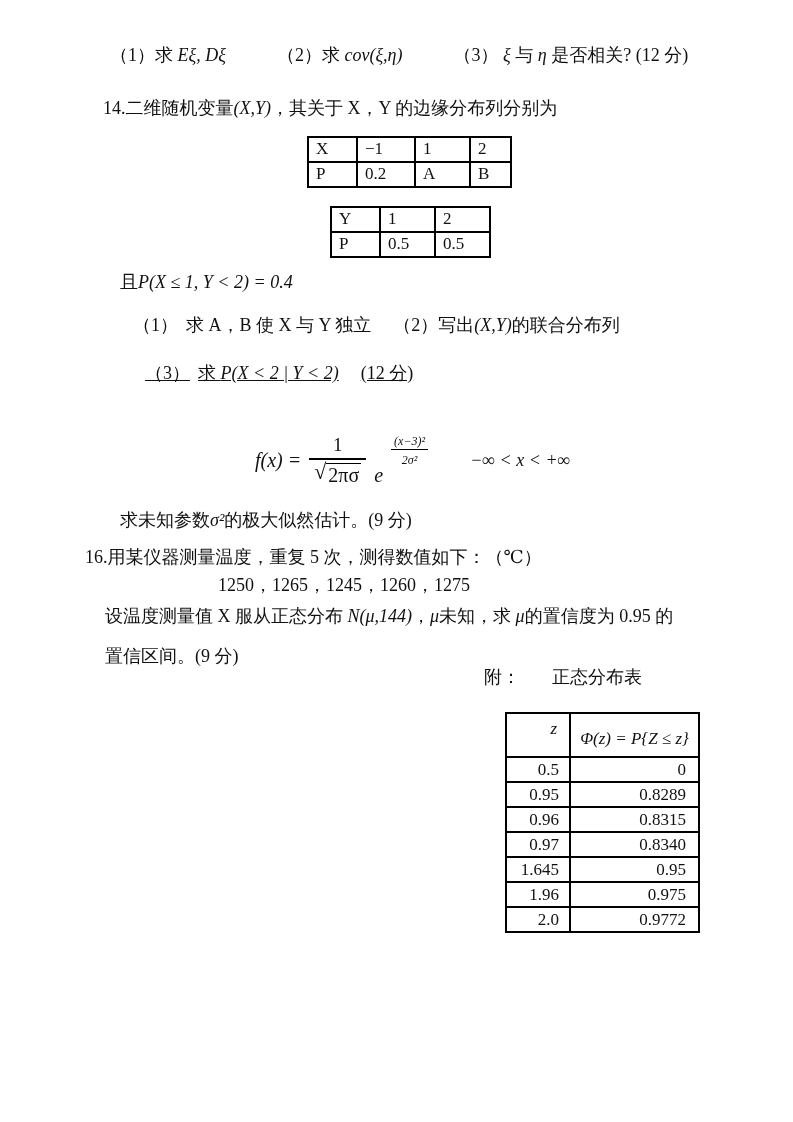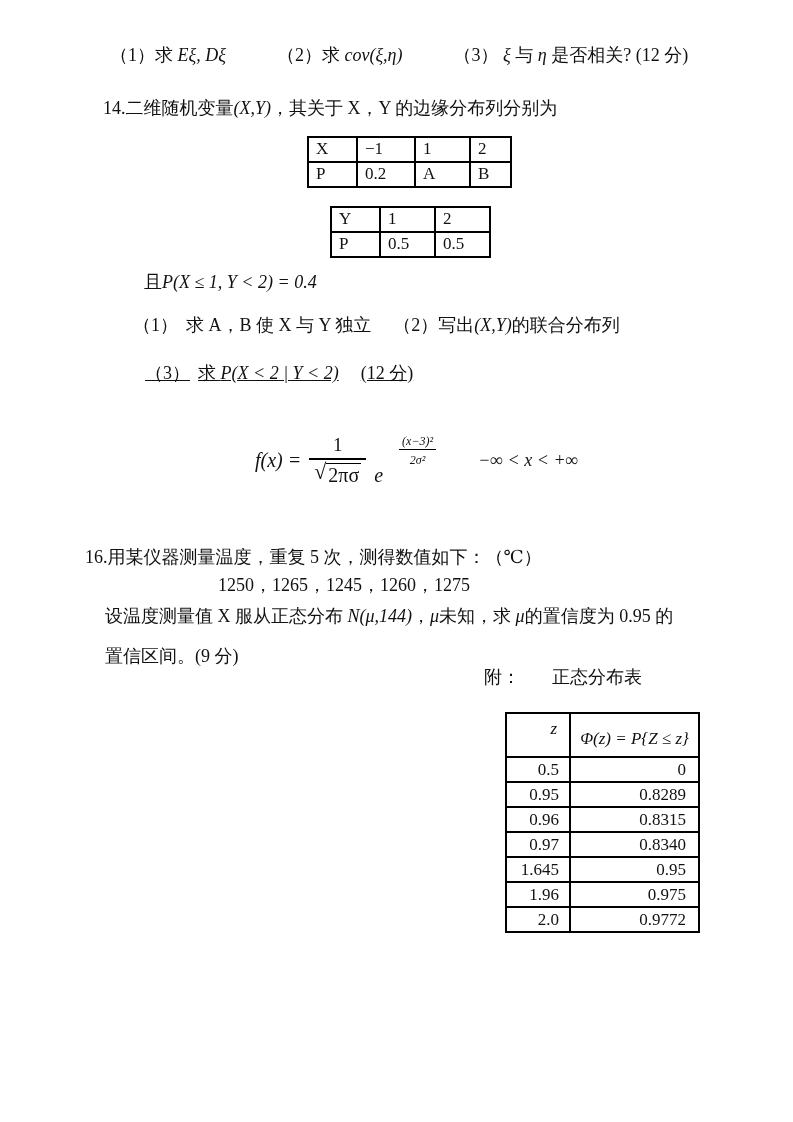--- a/index.html
+++ b/index.html
@@ -73,21 +73,21 @@
   .sqrt-sign { font-size: 22px; line-height: 18px; font-style: normal; }
   .radicand { border-top: 1.6px solid #000; padding: 0 2px; }
   .e-wrap { display: inline-flex; align-items: flex-end; margin-left: 3px; }
   .e-base { font-style: italic; font-size: 20px; }
   .exp-frac {
     display: inline-flex;
     flex-direction: column;
     align-items: center;
     font-size: 12px;
     line-height: 14px;
-    margin: 0 0 20px 16px;
+    margin: 0 0 20px 8px;
   }
   .exp-frac .num { border-bottom: 1.4px solid #000; padding: 0 3px 1px; }
   .exp-frac .den { padding-top: 3px; }
   .condition { margin-left: 42px; font-size: 18px; }
 
   
   table.norm {
     position: absolute;
     left: 505px;
     top: 712px;
@@ -157,21 +157,21 @@
       <td>2</td>
     </tr>
     <tr>
       <td>P</td>
       <td>0.5</td>
       <td>0.5</td>
     </tr>
   </tbody>
     </table>
 
-  <div class="ln" style="left:120px; top:269px;margin-left:24px;">
+  <div class="ln" style="left:120px; top:269px;">
     <span>且</span><span class="m">P(X ≤ 1, Y &lt; 2) = 0.4</span>
   </div>
 
   <div class="ln" style="left:133px; top:312px;">
     <span>（1）</span><span class="gap-sm"></span><span>求 A，B 使 X 与 Y 独立</span><span class="gap-md"></span><span>（2）写出</span><span class="m">(X,Y)</span><span>的联合分布列</span>
   </div>
 
   <div class="ln" style="left:145px; top:360px;text-decoration:underline;">
     <span>（3）</span><span class="gap-sm"></span><span>求</span>
     <span class="m">P(X &lt; 2 | Y &lt; 2)</span><span class="gap-md"></span><span>(12 分)</span>
@@ -190,20 +190,23 @@
     <span class="e-wrap">
       <span class="e-base">e</span>
       <span class="exp-frac m">
         <span class="num">(x−3)²</span>
         <span class="den">2σ²</span>
       </span>
     </span>
     <span class="condition m">−∞ &lt; x &lt; +∞</span>
   </div>
 
+  <div class="ln" style="left:120px; top:507px;">
+    <span>求未知参数</span><span class="m">σ²</span><span>的极大似然估计。(9 分)</span>
+  </div>
 
   <div class="ln" style="left:85px; top:544px;">16.用某仪器测量温度，重复 5 次，测得数值如下：（℃）</div>
   <div class="ln" style="left:218px; top:572px;">1250，1265，1245，1260，1275</div>
   <div class="ln" style="left:105px; top:603px;">
     <span>设温度测量值 X 服从正态分布</span>
     <span class="m">N(μ,144)</span><span>，</span><span class="m">μ</span><span>未知，求</span>
     <span class="m">μ</span><span>的置信度为 0.95 的</span>
   </div>
   <div class="ln" style="left:105px; top:643px;">置信区间。(9 分)</div>
 

